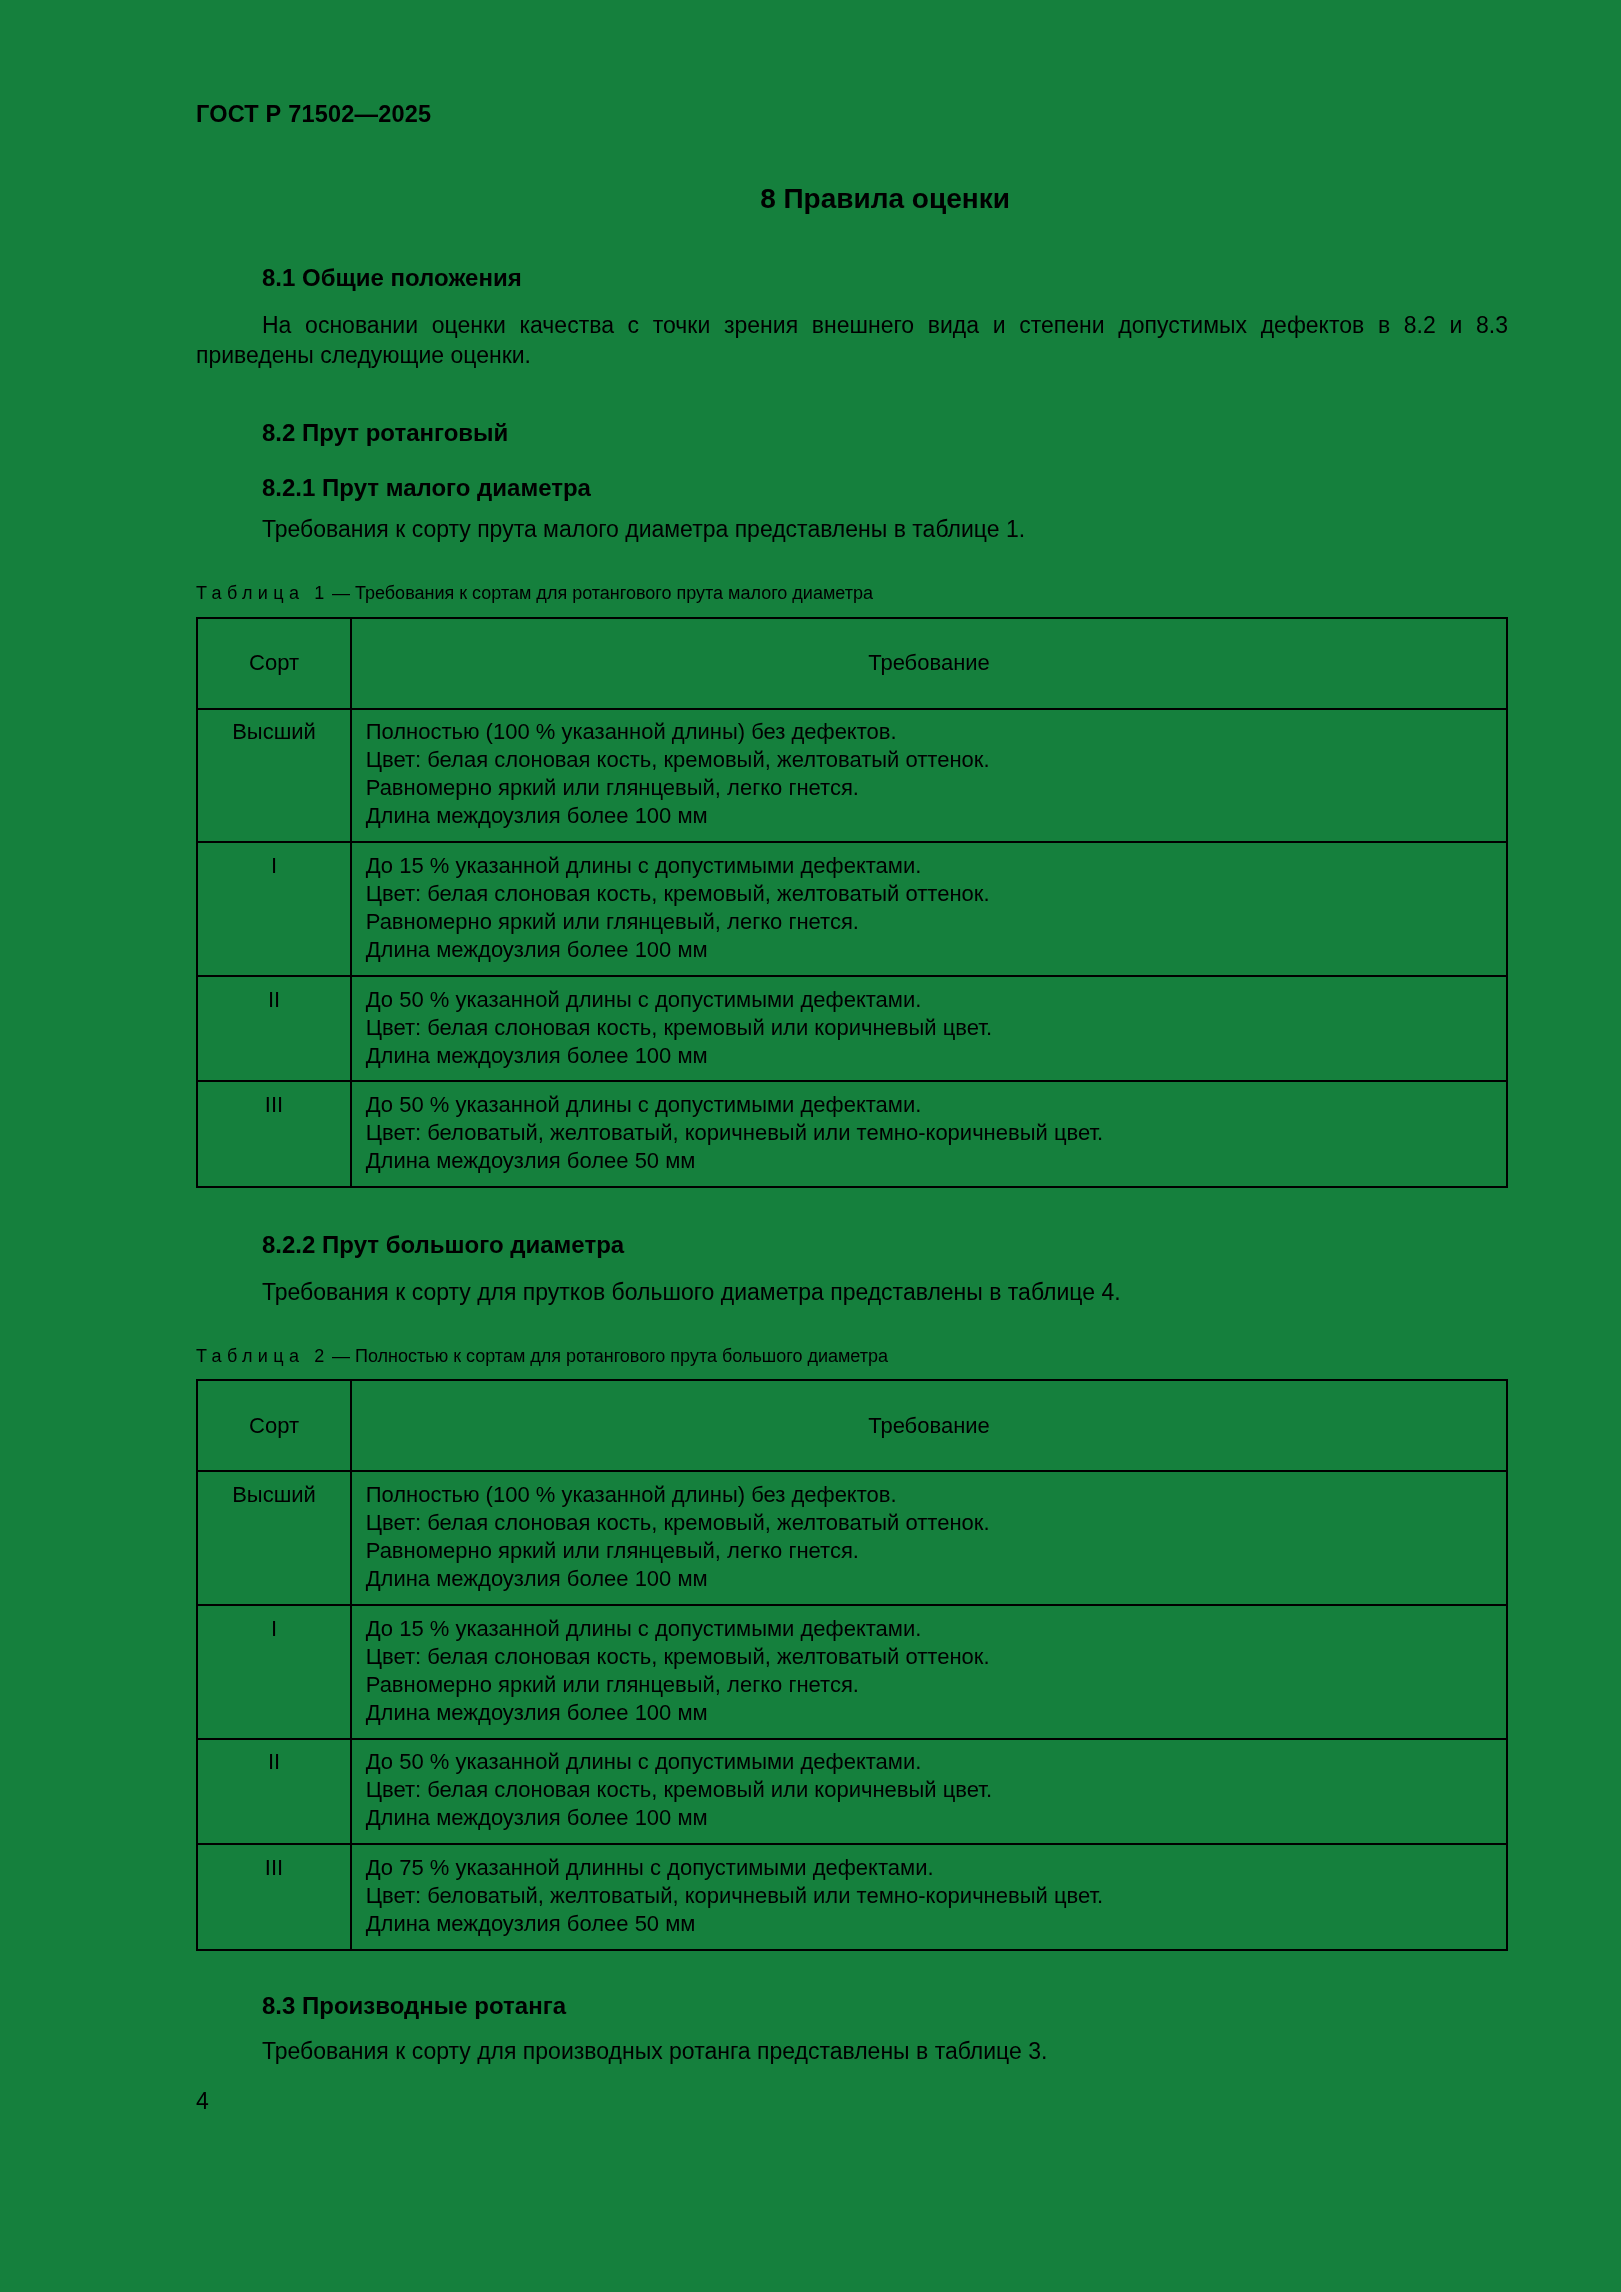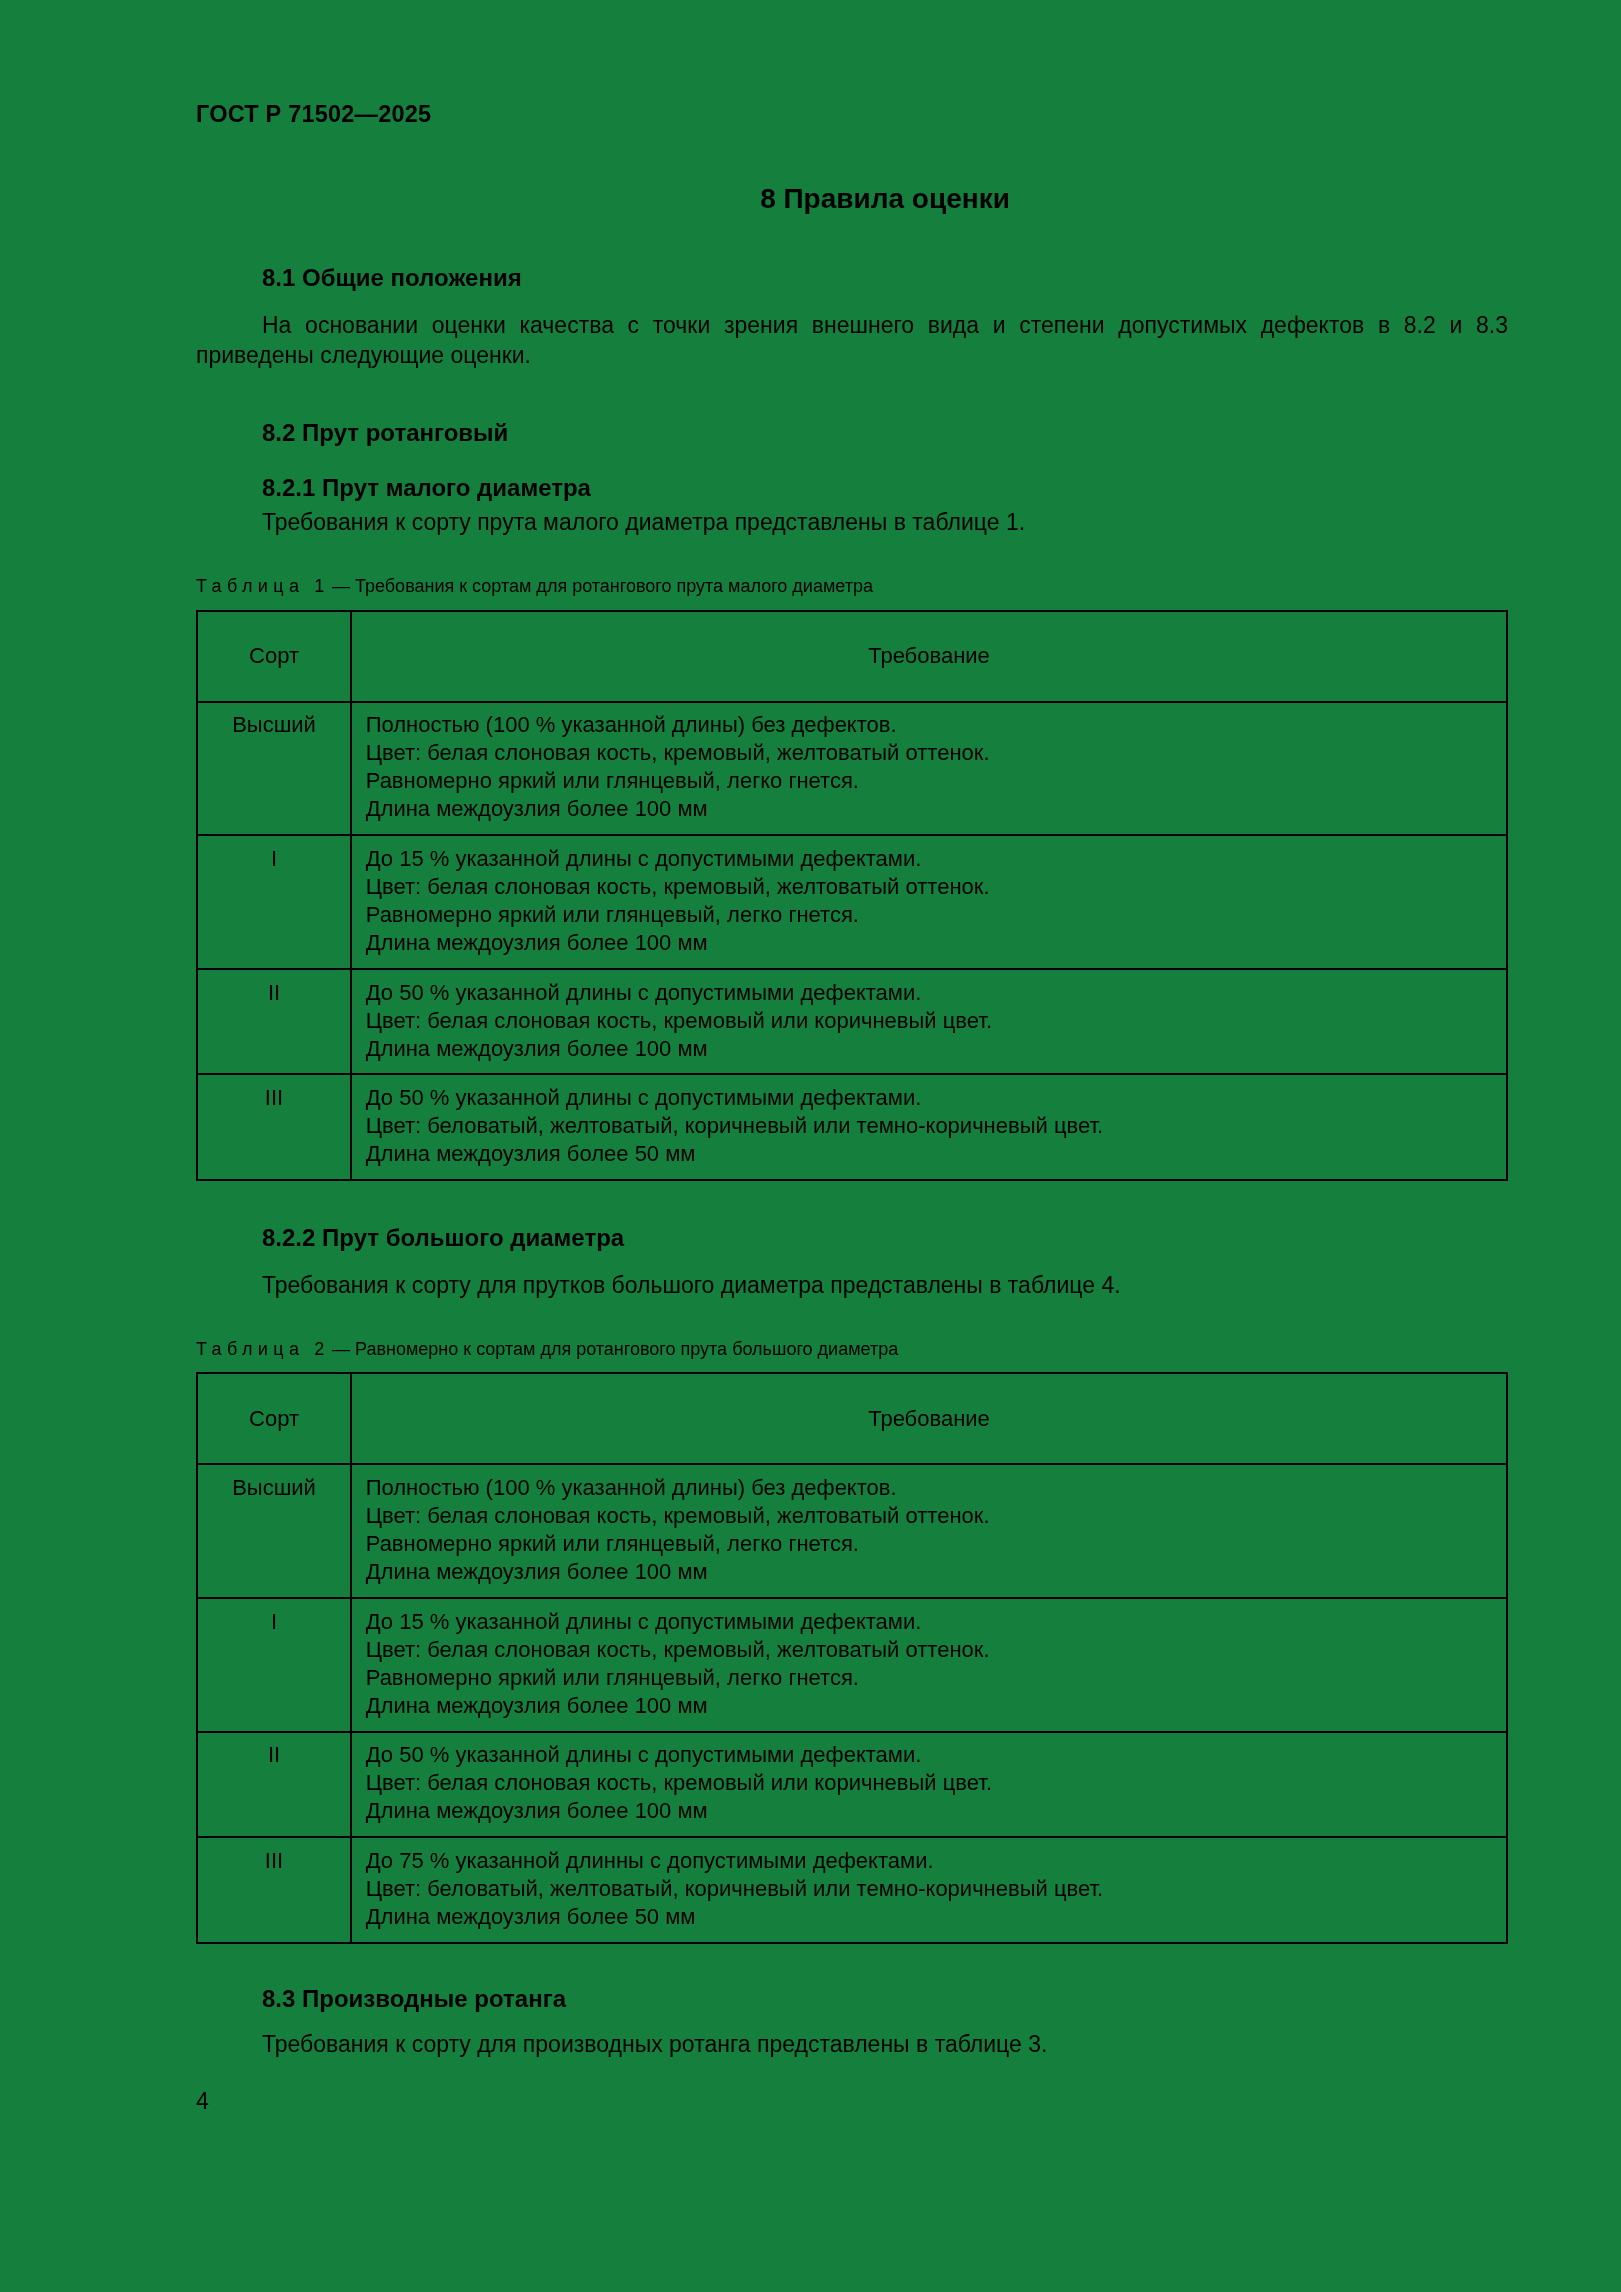--- a/index.html
+++ b/index.html
@@ -96,21 +96,21 @@
   <div class="doc-header">ГОСТ Р 71502—2025</div>
 
   <h1 class="h-main">8 Правила оценки</h1>
 
   <h2 class="h-sub">8.1 Общие положения</h2>
   <p class="para">На основании оценки качества с точки зрения внешнего вида и степени допустимых дефектов в 8.2 и 8.3 приведены следующие оценки.</p>
 
   <h2 class="h-sub">8.2 Прут ротанговый</h2>
 
   <h2 class="h-sub tight">8.2.1 Прут малого диаметра</h2>
-  <p class="para single" style="margin-top:5px">Требования к сорту прута малого диаметра представлены в таблице 1.</p>
+  <p class="para single" style="margin-top:12px">Требования к сорту прута малого диаметра представлены в таблице 1.</p>
 
   <p class="table-caption"><span class="caption-word">Таблица</span><span class="caption-num">1</span><span>— Требования к сортам для ротангового прута малого диаметра</span></p>
 
   <table class="gost">
     <colgroup>
         <col class="col-grade">
         <col>
       </colgroup>
     <thead>
       <tr>
@@ -144,21 +144,21 @@
         <td class="req-cell">До 50 % указанной длины с допустимыми дефектами.
 Цвет: беловатый, желтоватый, коричневый или темно-коричневый цвет.
 Длина междоузлия более 50 мм</td>
       </tr>
     </tbody>
   </table>
 
   <h2 class="h-sub" style="margin-top:43px">8.2.2 Прут большого диаметра</h2>
   <p class="para single">Требования к сорту для прутков большого диаметра представлены в таблице 4.</p>
 
-  <p class="table-caption"><span class="caption-word">Таблица</span><span class="caption-num">2</span><span>— Равномерно к сортам для ротангового прута большого диаметра</span></p>
+  <p class="table-caption"><span class="caption-word">Таблица</span><span class="caption-num">2</span><span>— Полностью к сортам для ротангового прута большого диаметра</span></p>
 
   <table class="gost">
     <colgroup>
         <col class="col-grade">
         <col>
       </colgroup>
     <thead>
       <tr>
         <th>Сорт</th>
         <th>Требование</th>

